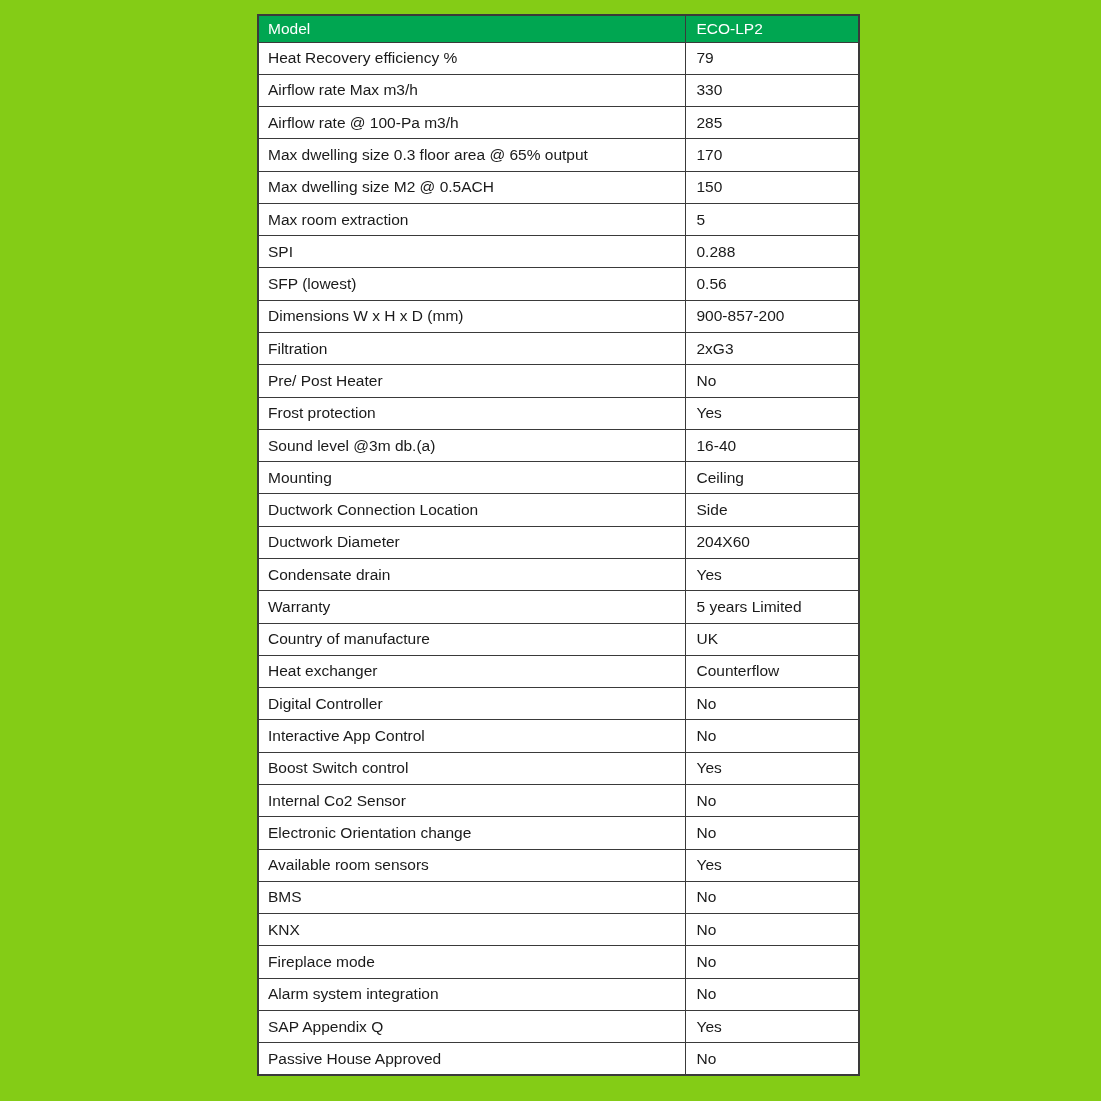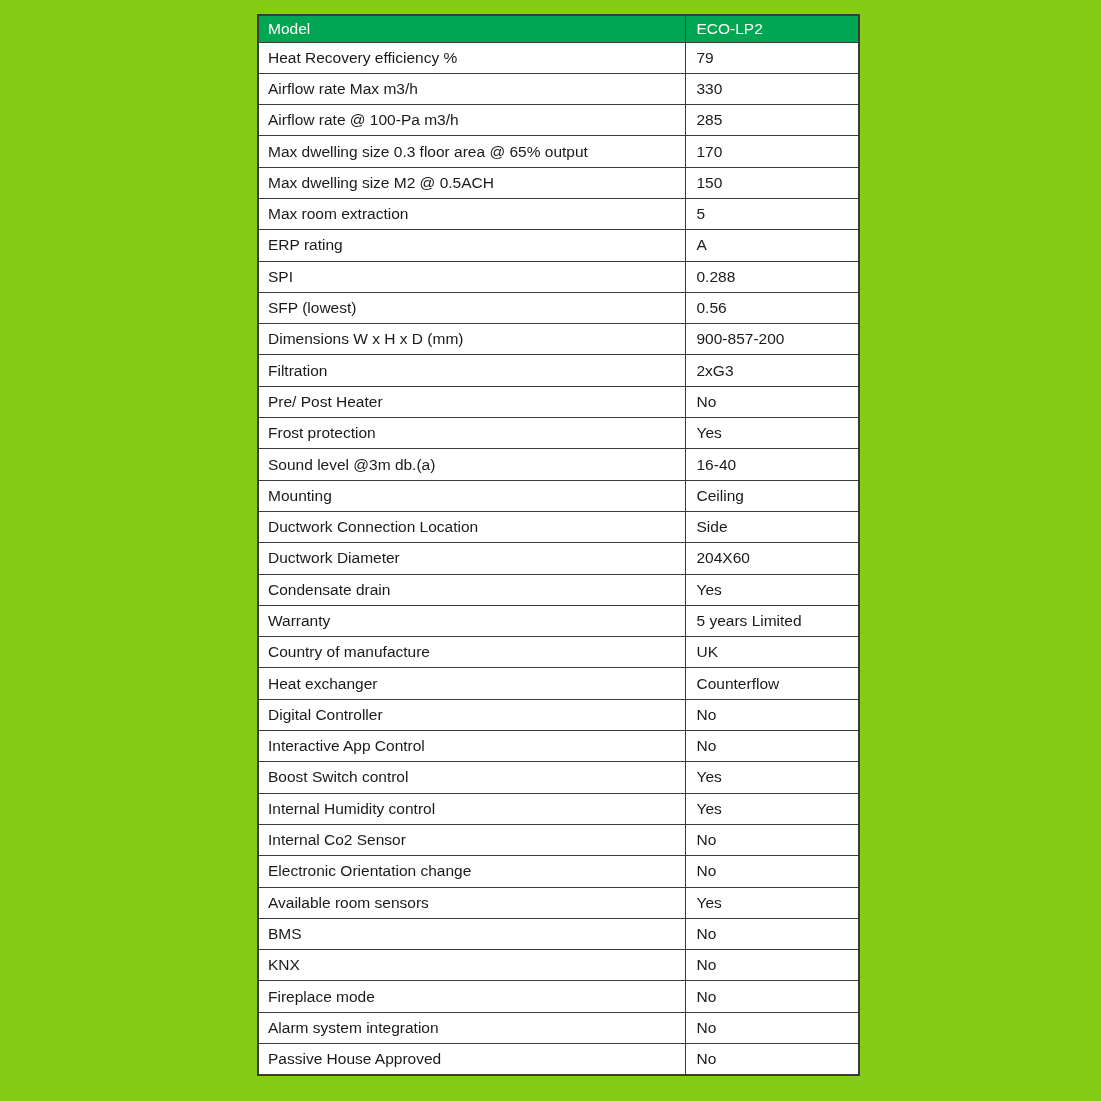--- a/index.html
+++ b/index.html
@@ -97,24 +97,20 @@
   <tr>
     <td>Max dwelling size M2 @ 0.5ACH</td>
     <td class="value-cell">150</td>
   </tr>
 
   <tr>
     <td>Max room extraction</td>
     <td class="value-cell">5</td>
   </tr>
 
-  <tr>
-    <td>ERP rating</td>
-    <td class="value-cell">A</td>
-  </tr>
 
   <tr>
     <td>SPI</td>
     <td class="value-cell">0.288</td>
   </tr>
 
   <tr>
     <td>SFP (lowest)</td>
     <td class="value-cell">0.56</td>
   </tr>
@@ -189,24 +185,20 @@
   <tr>
     <td>Interactive App Control</td>
     <td class="value-cell">No</td>
   </tr>
 
   <tr>
     <td>Boost Switch control</td>
     <td class="value-cell">Yes</td>
   </tr>
 
-  <tr>
-    <td>Internal Humidity control</td>
-    <td class="value-cell">Yes</td>
-  </tr>
 
   <tr>
     <td>Internal Co2 Sensor</td>
     <td class="value-cell">No</td>
   </tr>
 
   <tr>
     <td>Electronic Orientation change</td>
     <td class="value-cell">No</td>
   </tr>
@@ -229,20 +221,24 @@
   <tr>
     <td>Fireplace mode</td>
     <td class="value-cell">No</td>
   </tr>
 
   <tr>
     <td>Alarm system integration</td>
     <td class="value-cell">No</td>
   </tr>
 
+  <tr>
+    <td>SAP Appendix Q</td>
+    <td class="value-cell">Yes</td>
+  </tr>
 
   <tr>
     <td>Passive House Approved</td>
     <td class="value-cell">No</td>
   </tr>
 </tbody>
   </table>
 </div>
 
 </body></html>

